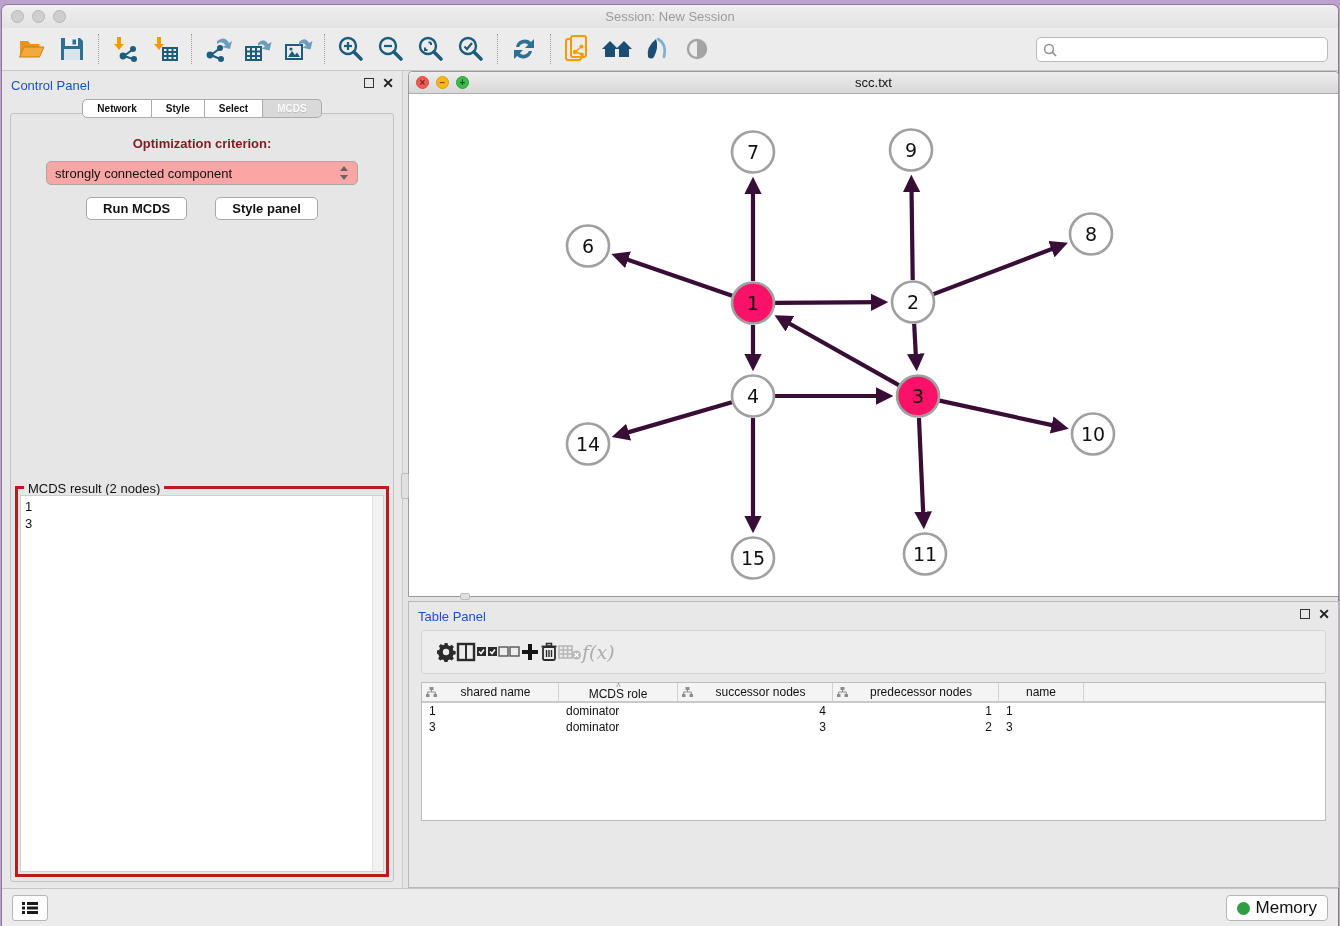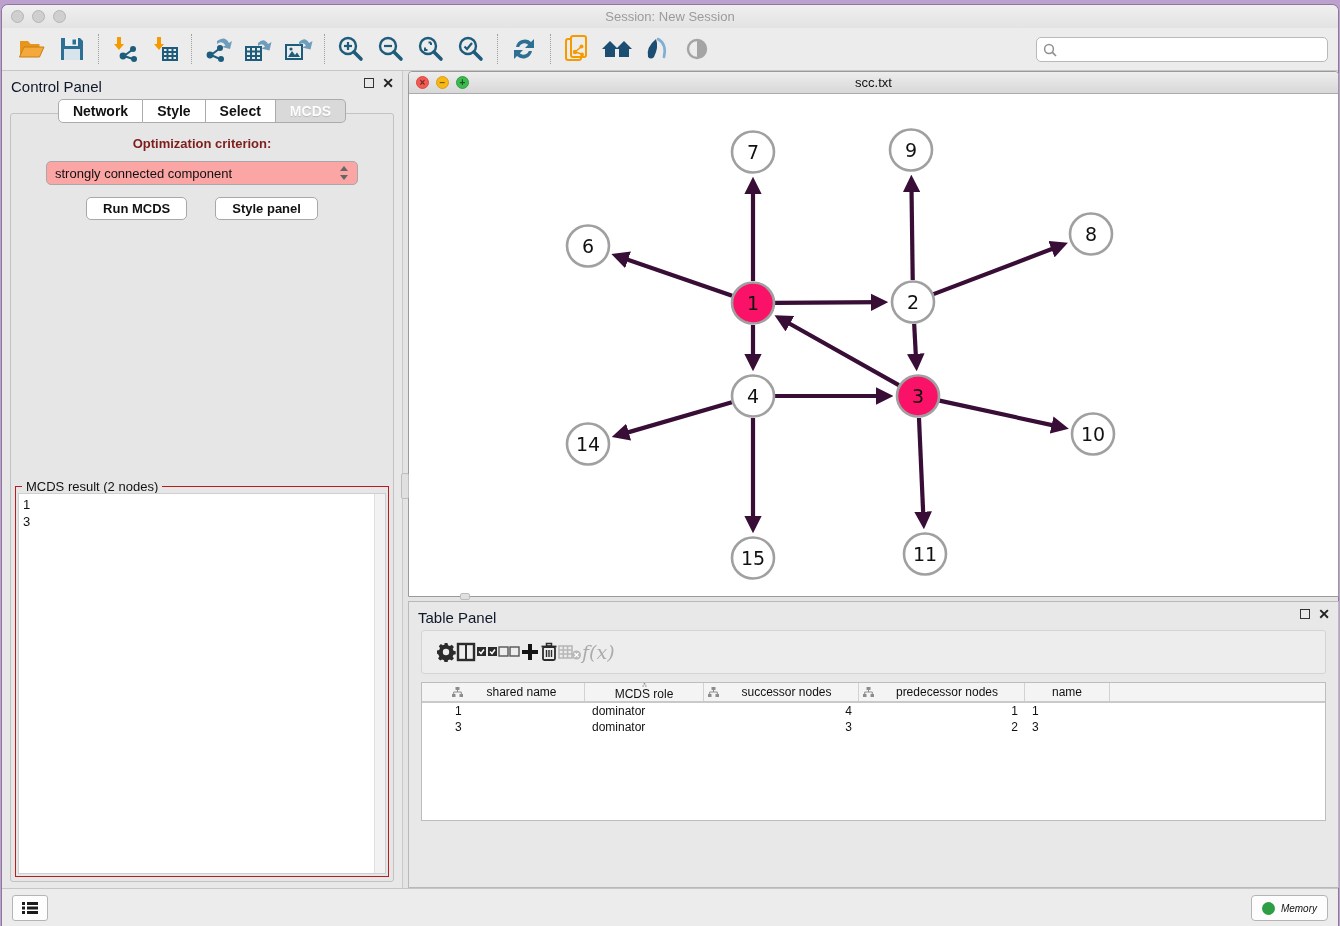--- a/index.html
+++ b/index.html
@@ -23,43 +23,43 @@
   .tb-search { position:absolute; right:10px; top:9px; width:292px; height:25px; background:#fff;
                border:1px solid #B9B9B9; border-radius:5px; display:flex; align-items:center; padding:0 6px; }
   .tb-search input { border:none; outline:none; flex:1; font-size:12px; margin-left:4px; background:transparent; }
 
   
   .content { position:absolute; top:66px; left:0; right:0; bottom:38px; background:#E4E4E4; }
 
   
   .control-panel { position:absolute; left:0; top:0; width:401px; bottom:0; background:#E8E8E8; border-right:1px solid #C9C9C9; }
   .panel-header { position:relative; height:28px; }
-  .panel-title { position:absolute; left:9px; top:7px; font-size:15px; color:#0f172a; }
+  .panel-title { position:absolute; left:9px; top:7px; font-size:13px; color:#1d4ed8; }
   .panel-header-icons { position:absolute; right:8px; top:7px; display:flex; gap:8px; align-items:center; }
   .float-ic { width:10px; height:10px; border:1.5px solid #333; }
   .close-ic { font-size:14px; font-weight:bold; color:#222; line-height:10px; cursor:pointer; }
 
   .seg-tabs { display:flex; justify-content:center; position:relative; z-index:2; }
-  .seg-tab { padding:3px 14px; font-size:14px; font-weight:bold; background:#fff; color:#111;
+  .seg-tab { padding:3px 14px; font-size:10px; font-weight:bold; background:#fff; color:#111;
              border:1px solid #ABABAB; border-left:none; cursor:pointer; }
   .seg-tab:first-child { border-left:1px solid #ABABAB; border-radius:5px 0 0 5px; }
   .seg-tab:last-child { border-radius:0 5px 5px 0; }
   .seg-tab.active { background:#D9D9D9; color:#FDFDFD; text-shadow:0 1px 1px rgba(0,0,0,.15); }
 
   .cp-body { position:absolute; left:8px; right:8px; top:42px; bottom:6px; background:#E6E6E6;
              border:1px solid #C2C2C2; border-radius:3px; }
   .opt-label { margin-top:22px; text-align:center; font-size:13px; font-weight:bold; color:#7f1d1d; }
   .combo { margin:10px auto 0 auto; width:312px; height:24px; background:#fca5a5; border:1px solid #A8A8A8;
            border-radius:5px; display:flex; align-items:center; padding:0 8px; cursor:pointer; }
   .combo-text { flex:1; font-size:13px; color:#111; }
   .cp-buttons { display:flex; justify-content:center; gap:28px; margin-top:12px; }
   .mac-btn { background:#fff; border:1px solid #A8A8A8; border-radius:5px; font-size:13px; font-weight:bold;
              color:#111; padding:3px 16px; cursor:pointer; font-family:"Liberation Sans", sans-serif; }
 
-  .result-group { position:absolute; left:4px; right:4px; top:372px; bottom:4px; border:1px solid #b91c1c; }
+  .result-group { position:absolute; left:4px; right:4px; top:372px; bottom:4px; border:3px solid #b91c1c; }
   .result-title { position:absolute; top:-8px; left:6px; background:#E6E6E6; padding:0 4px; font-size:13px; color:#111; }
   .result-area { position:absolute; inset:6px 2px 2px 2px; background:#fff; border:1px solid #CFCFCF;
                  font-size:13px; color:#111; padding:2px 4px; overflow:hidden; }
   .result-scroll { position:absolute; top:7px; bottom:3px; right:3px; width:11px; background:#F2F2F2; border-left:1px solid #E0E0E0; }
   .result-line { line-height:17px; }
 
   
   .network-window { position:absolute; left:406px; top:0; width:931px; height:526px; background:#fff;
                     border:1px solid #9A9A9A; border-radius:4px 4px 0 0; }
   .net-titlebar { height:22px; background:linear-gradient(#EDEDED,#D8D8D8); border-bottom:1px solid #ABABAB;
@@ -87,33 +87,33 @@
                 border:1px solid #D4D4D4; border-radius:3px; display:flex; align-items:center; padding-left:14px; }
   .tp-ic { display:flex; align-items:center; justify-content:center; cursor:pointer; }
   .fx-label { font-family:"DejaVu Serif", serif; font-style:italic; font-size:19px; color:#ABABAB; }
 
   .node-table { position:absolute; left:12px; right:12px; top:80px; bottom:66px; background:#fff; border:1px solid #BDBDBD; overflow:hidden; }
   .nt-header { display:flex; height:20px; border-bottom:2px solid #C9C9C9; background:#F4F4F4; }
   .nt-th { display:flex; align-items:center; border-right:1px solid #D2D2D2; font-size:12px; color:#111; padding:0 4px; }
   .nt-th .th-label { flex:1; text-align:center; }
   .nt-row { display:flex; height:16px; }
   .nt-td { font-size:12px; color:#111; line-height:16px; padding:0 7px; white-space:nowrap; overflow:hidden; }
-  .col0 { width:137px;margin-left:26px; } .col1 { width:119px;flex-direction:column; } .col2 { width:155px; } .col3 { width:166px; } .col4 { width:85px; }
+  .col0 { width:137px; } .col1 { width:119px;flex-direction:column; } .col2 { width:155px; } .col3 { width:166px; } .col4 { width:85px; }
   .al-left { text-align:left; } .al-right { text-align:right; }
 
   .tp-tabs-row { position:absolute; left:0; right:0; bottom:34px; display:flex; justify-content:center; }
 
   
   .status-bar { position:absolute; left:0; right:0; bottom:0; height:38px; background:#ECECEC; border-top:1px solid #C6C6C6; }
   .console-btn { position:absolute; left:10px; top:6px; width:36px; height:26px; background:#FDFDFD;
                  border:1px solid #B5B5B5; border-radius:3px; display:flex; align-items:center; justify-content:center; cursor:pointer; }
   .memory-btn { position:absolute; right:10px; top:6px; height:26px; background:#FDFDFD; border:1px solid #B5B5B5;
                 border-radius:4px; display:flex; align-items:center; gap:6px; padding:0 10px; cursor:pointer; }
   .mem-dot { width:13px; height:13px; border-radius:50%; background:#2E9E44; }
-  .memory-btn span { font-size:10px; color:#111;font-style:italic; }
+  .memory-btn span { font-size:17px; color:#111; }
 </style>
 </head>
 <body>
 
 <div class="window">
 
   <div class="titlebar">
     <div class="traffic">
       <div class="tl"></div>
       <div class="tl"></div>

